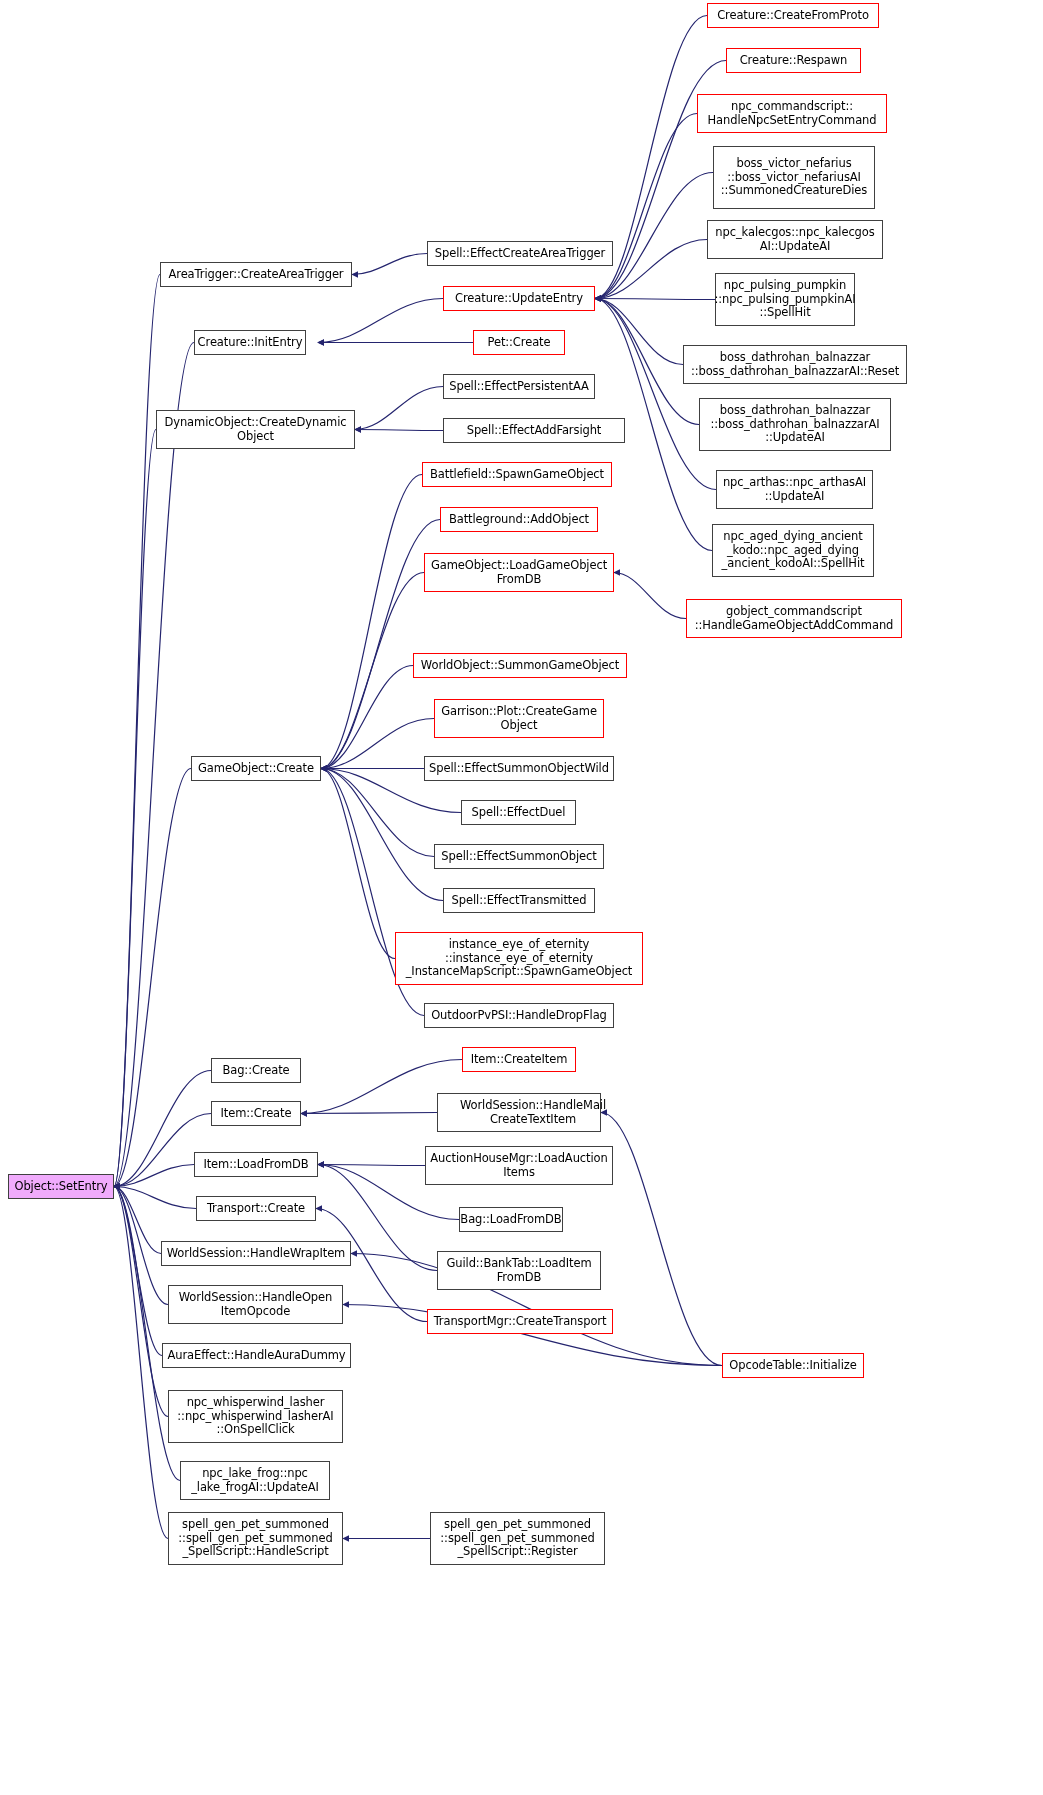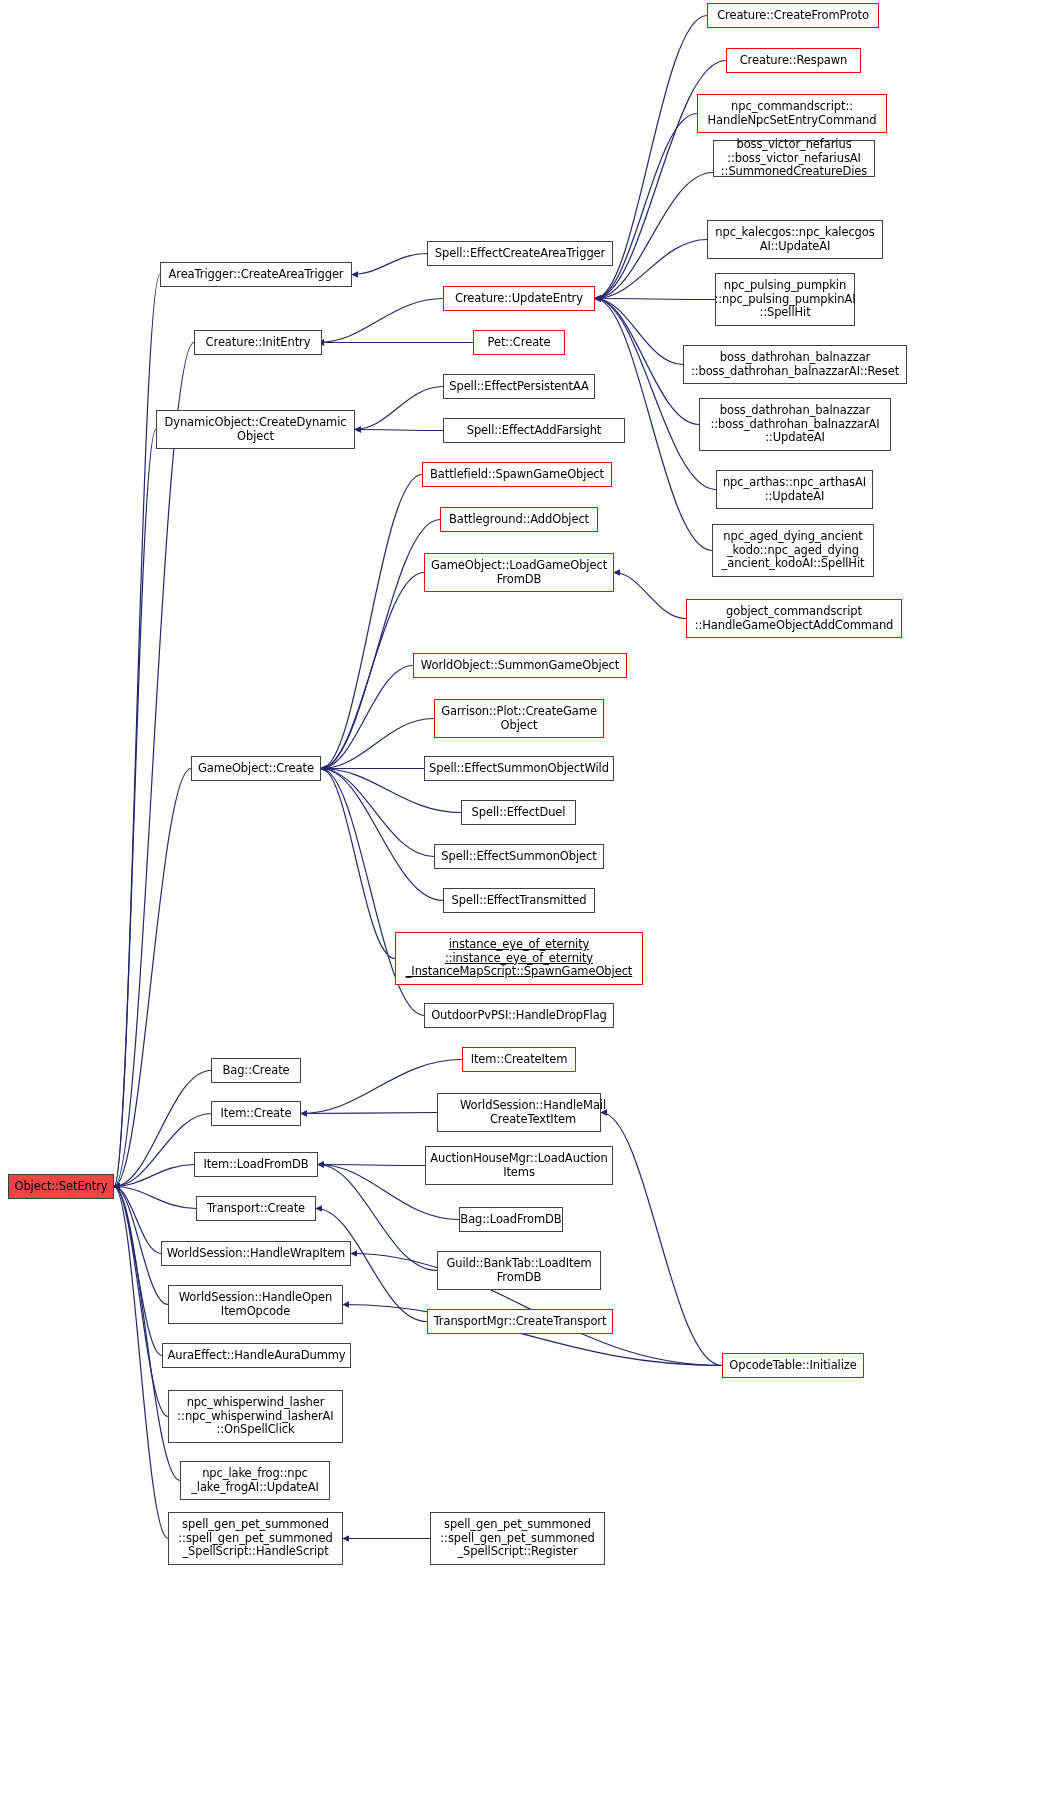--- a/index.html
+++ b/index.html
@@ -28,21 +28,21 @@
     justify-content:center;
     text-align:center;
     font-size:11.5px;
     line-height:13.5px;
     letter-spacing:-0.1px;
     white-space:pre-line;
     padding:0 4px;
     z-index:5;
   }
   .node.red{ border-color:#ff0000; }
-  .node.root{ background:#ef4444; border-color:#404040; }
+  .node.root{ background:#f0abfc; border-color:#404040; }
 </style>
 </head>
 <body>
 
 <div id="canvas">
   <svg class="edges" id="edge-layer" xmlns="http://www.w3.org/2000/svg">
       <defs>
         <marker id="arrow" viewBox="0 0 10 10" refX="9" refY="5" markerWidth="6" markerHeight="6" orient="auto-start-reverse">
           <path d="M 0 0 L 10 5 L 0 10 z" fill="#24246e"></path>
         </marker>
@@ -95,21 +95,21 @@
       <path d="M 712 550.5 C 662.86 550.5, 639.46 298.5, 595 298.5" fill="none" stroke="#24246e" stroke-width="1.2" marker-end="url(#arrow)"></path>
       <path d="M 686 618.5 C 655.76 618.5, 641.36 572.5, 614 572.5" fill="none" stroke="#24246e" stroke-width="1.2" marker-end="url(#arrow)"></path>
       <path d="M 722 1365.5 C 671.18 1365.5, 646.98 1112.5, 601 1112.5" fill="none" stroke="#24246e" stroke-width="1.2" marker-end="url(#arrow)"></path>
       <path d="M 722 1365.5 C 566.1800000000001 1365.5, 491.98 1253.5, 351 1253.5" fill="none" stroke="#24246e" stroke-width="1.2" marker-end="url(#arrow)"></path>
       <path d="M 722 1365.5 C 562.8199999999999 1365.5, 487.02 1304.5, 343 1304.5" fill="none" stroke="#24246e" stroke-width="1.2" marker-end="url(#arrow)"></path>
       <path d="M 430 1538.5 C 393.46 1538.5, 376.06 1538.5, 343 1538.5" fill="none" stroke="#24246e" stroke-width="1.2" marker-end="url(#arrow)"></path>
     </svg>
   <div id="node-layer">
       <div class="node root" style="left: 8px; top: 1174px; width: 106px; height: 25px;">Object::SetEntry</div>
       <div class="node" style="left: 160px; top: 262px; width: 192px; height: 25px;">AreaTrigger::CreateAreaTrigger</div>
-      <div class="node" style="left: 194px; top: 330px; width: 128px; height: 25px;">Creature::InitEntry</div>
+      <div class="node" style="left: 194px; top: 330px; width: 112px; height: 25px;">Creature::InitEntry</div>
       <div class="node" style="left: 156px; top: 410px; width: 199px; height: 39px;">DynamicObject::CreateDynamic
 Object</div>
       <div class="node" style="left: 191px; top: 756px; width: 130px; height: 25px;">GameObject::Create</div>
       <div class="node" style="left: 211px; top: 1058px; width: 90px; height: 25px;">Bag::Create</div>
       <div class="node" style="left: 211px; top: 1101px; width: 90px; height: 25px;">Item::Create</div>
       <div class="node" style="left: 194px; top: 1152px; width: 124px; height: 25px;">Item::LoadFromDB</div>
       <div class="node" style="left: 196px; top: 1196px; width: 120px; height: 25px;">Transport::Create</div>
       <div class="node" style="left: 161px; top: 1241px; width: 190px; height: 25px;">WorldSession::HandleWrapItem</div>
       <div class="node" style="left: 168px; top: 1285px; width: 175px; height: 39px;">WorldSession::HandleOpen
 ItemOpcode</div>
@@ -131,38 +131,38 @@
       <div class="node red" style="left: 440px; top: 507px; width: 158px; height: 25px;">Battleground::AddObject</div>
       <div class="node red" style="left: 424px; top: 553px; width: 190px; height: 39px;">GameObject::LoadGameObject
 FromDB</div>
       <div class="node red" style="left: 413px; top: 653px; width: 214px; height: 25px;">WorldObject::SummonGameObject</div>
       <div class="node red" style="left: 434px; top: 699px; width: 170px; height: 39px;">Garrison::Plot::CreateGame
 Object</div>
       <div class="node" style="left: 424px; top: 756px; width: 190px; height: 25px;">Spell::EffectSummonObjectWild</div>
       <div class="node" style="left: 461px; top: 800px; width: 115px; height: 25px;">Spell::EffectDuel</div>
       <div class="node" style="left: 434px; top: 844px; width: 170px; height: 25px;">Spell::EffectSummonObject</div>
       <div class="node" style="left: 443px; top: 888px; width: 152px; height: 25px;">Spell::EffectTransmitted</div>
-      <div class="node red" style="left: 395px; top: 932px; width: 248px; height: 53px; text-decoration: underline;">instance_eye_of_eternity
+      <div class="node red" style="left: 395px; top: 932px; width: 248px; height: 53px;">instance_eye_of_eternity
 ::instance_eye_of_eternity
 _InstanceMapScript::SpawnGameObject</div>
       <div class="node" style="left: 424px; top: 1003px; width: 190px; height: 25px;">OutdoorPvPSI::HandleDropFlag</div>
       <div class="node red" style="left: 462px; top: 1047px; width: 114px; height: 25px;">Item::CreateItem</div>
       <div class="node" style="left: 437px; top: 1093px; width: 164px; height: 39px; padding-left: 32px;">WorldSession::HandleMail
 CreateTextItem</div>
       <div class="node" style="left: 425px; top: 1146px; width: 188px; height: 39px;">AuctionHouseMgr::LoadAuction
 Items</div>
       <div class="node" style="left: 459px; top: 1207px; width: 104px; height: 25px;">Bag::LoadFromDB</div>
       <div class="node" style="left: 437px; top: 1251px; width: 164px; height: 39px;">Guild::BankTab::LoadItem
 FromDB</div>
       <div class="node red" style="left: 427px; top: 1309px; width: 186px; height: 25px;">TransportMgr::CreateTransport</div>
       <div class="node red" style="left: 707px; top: 3px; width: 172px; height: 25px;">Creature::CreateFromProto</div>
       <div class="node red" style="left: 726px; top: 48px; width: 135px; height: 25px;">Creature::Respawn</div>
       <div class="node red" style="left: 697px; top: 94px; width: 190px; height: 39px;">npc_commandscript::
 HandleNpcSetEntryCommand</div>
-      <div class="node" style="left: 713px; top: 140px; width: 162px; height: 37px;">boss_victor_nefarius
+      <div class="node" style="left: 713px; top: 146px; width: 162px; height: 63px;">boss_victor_nefarius
 ::boss_victor_nefariusAI
 ::SummonedCreatureDies</div>
       <div class="node" style="left: 707px; top: 220px; width: 176px; height: 39px;">npc_kalecgos::npc_kalecgos
 AI::UpdateAI</div>
       <div class="node" style="left: 715px; top: 273px; width: 140px; height: 53px;">npc_pulsing_pumpkin
 ::npc_pulsing_pumpkinAI
 ::SpellHit</div>
       <div class="node" style="left: 683px; top: 345px; width: 224px; height: 39px;">boss_dathrohan_balnazzar
 ::boss_dathrohan_balnazzarAI::Reset</div>
       <div class="node" style="left: 699px; top: 398px; width: 192px; height: 53px;">boss_dathrohan_balnazzar

